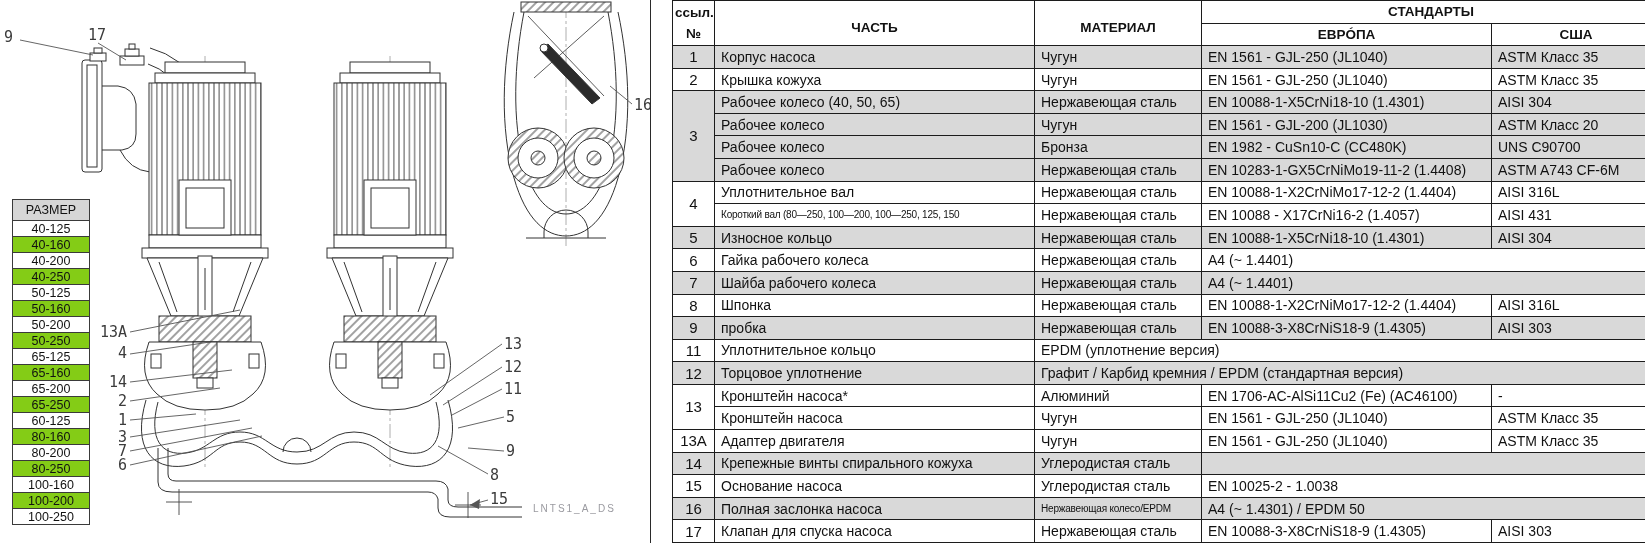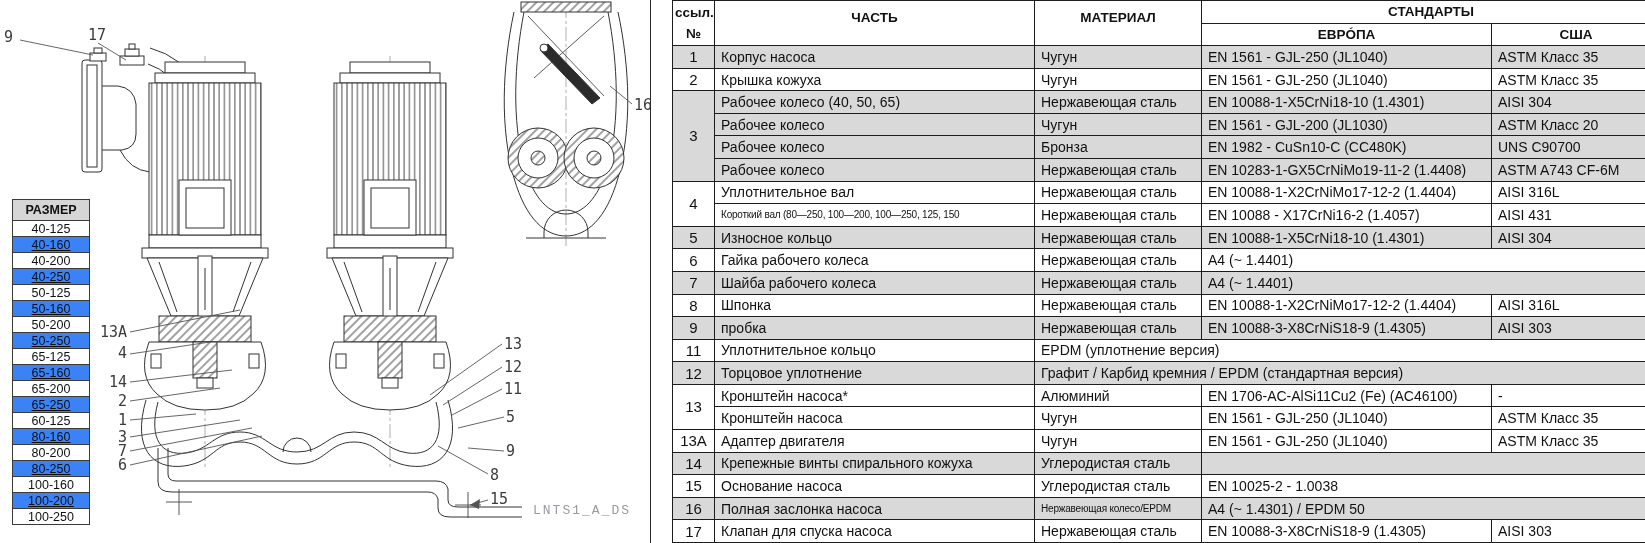--- a/index.html
+++ b/index.html
@@ -4,47 +4,47 @@
 <style>
   html,body{margin:0;padding:0;}
   body{
     width:1645px;height:543px;position:relative;overflow:hidden;
     background:#ffffff;font-family:"Liberation Sans",sans-serif;color:#111;
   }
   
   #drawing-area{position:absolute;left:0;top:0;width:655px;height:543px;}
   svg text.callout{font-family:"DejaVu Sans Mono",monospace;font-size:15px;fill:#3c3c3c;}
   #drawing-label{
-    position:absolute;left:533px;top:503px;font-family:Liberation Mono, monospace;
-    font-size:13px;letter-spacing:2px;color:#9a9aa0;
+    position:absolute;left:533px;top:503px;font-family:Liberation Sans, sans-serif;
+    font-size:10px;letter-spacing:2px;color:#9a9aa0;
   }
   
   .size-table{
     position:absolute;left:12px;top:199px;width:78px;border-collapse:collapse;
     table-layout:fixed;font-size:12.5px;
   }
   .size-table td,.size-table th{
     border:1px solid #3a3a3a;text-align:center;height:15px;padding:0;color:#111;
     white-space:nowrap;overflow:hidden;
   }
-  .size-table th{background:#d6d6d6;font-size:12.5px;font-weight:bold;height:20px;}
-  .size-table tr.shade td{background:#3b82f6;text-decoration:underline;}
+  .size-table th{background:#d6d6d6;font-size:12.5px;font-weight:normal;height:20px;}
+  .size-table tr.shade td{background:#84cc16;}
   
   .vdivider{position:absolute;left:650px;top:0;width:1px;height:543px;background:#2a2a2a;}
   
   .parts-table{
     position:absolute;left:656px;top:0;width:988px;height:543px;
     border-collapse:collapse;table-layout:fixed;margin-left:16px;
   }
   .parts-table td{
     border:1px solid #1c1c1c;font-size:14px;color:#111;height:21px;
     padding:0 6px;white-space:nowrap;overflow:hidden;vertical-align:middle;
   }
   .parts-table td.hd{font-weight:bold;text-align:center;font-size:13.5px;padding:0 2px;}
-  .parts-table td.hd.vtop{vertical-align:top;padding-top:9px;}
+  .parts-table td.hd.vtop{vertical-align:top;padding-top:19px;}
   .parts-table td.ref{text-align:center;padding:0 2px;font-size:15px;}
   .parts-table td.small{font-size:10px;letter-spacing:-0.2px;}
   .parts-table tr.shade td{background:#d9d9d9;}
   .refhd div{line-height:21px;}
 </style>
 </head>
 <body>
 
 <div id="drawing-area">
 <svg width="655" height="543" viewBox="0 0 655 543">

